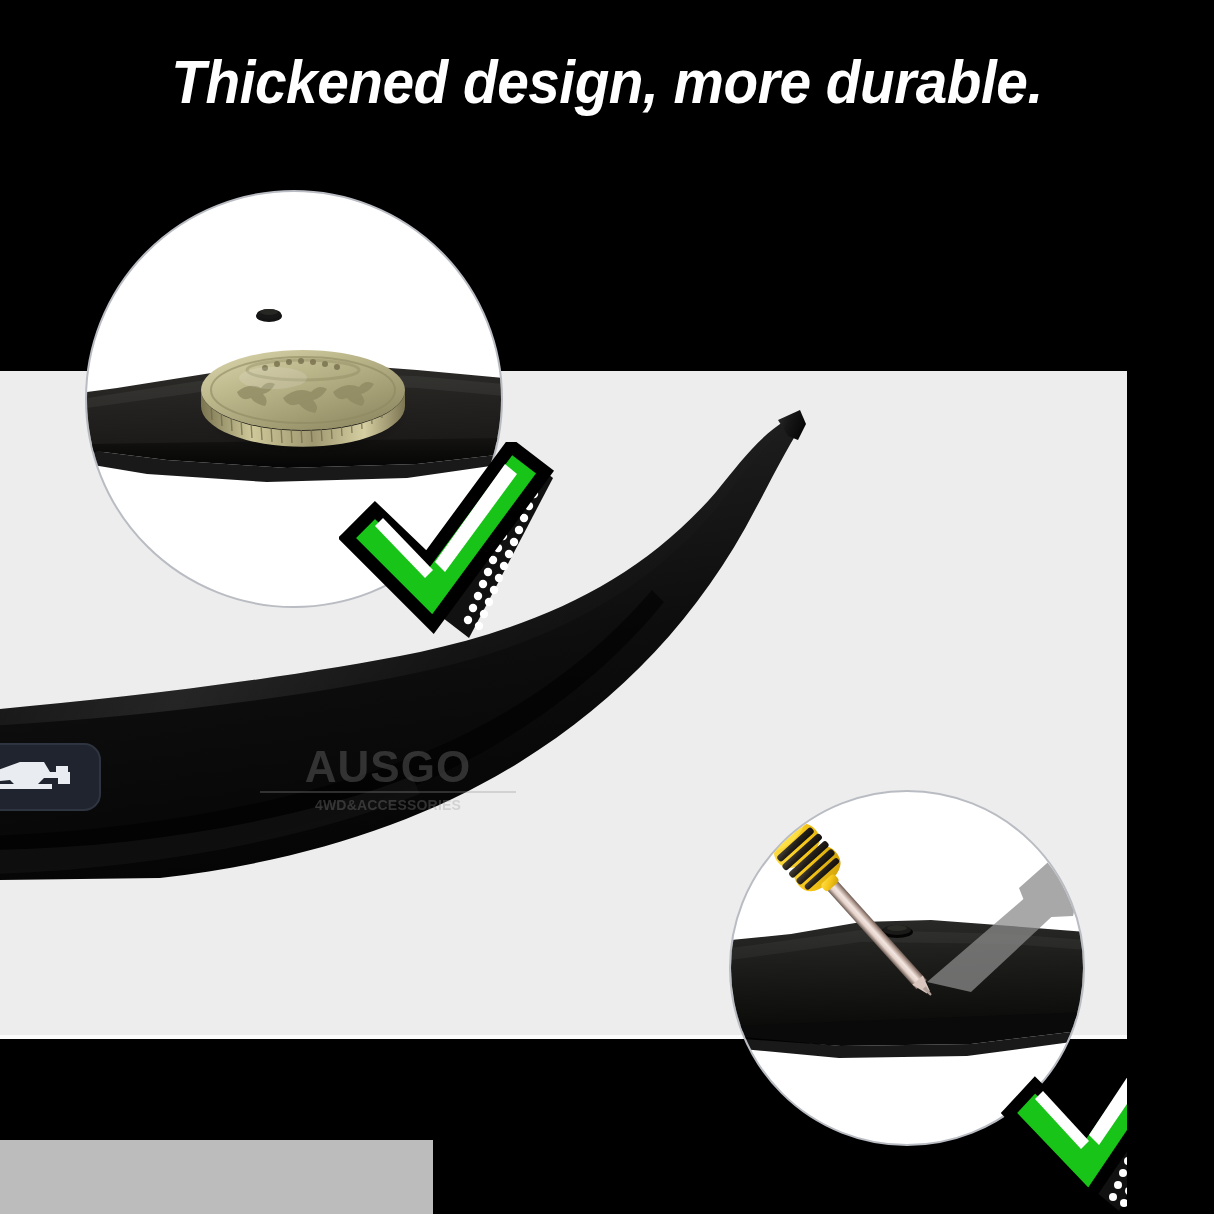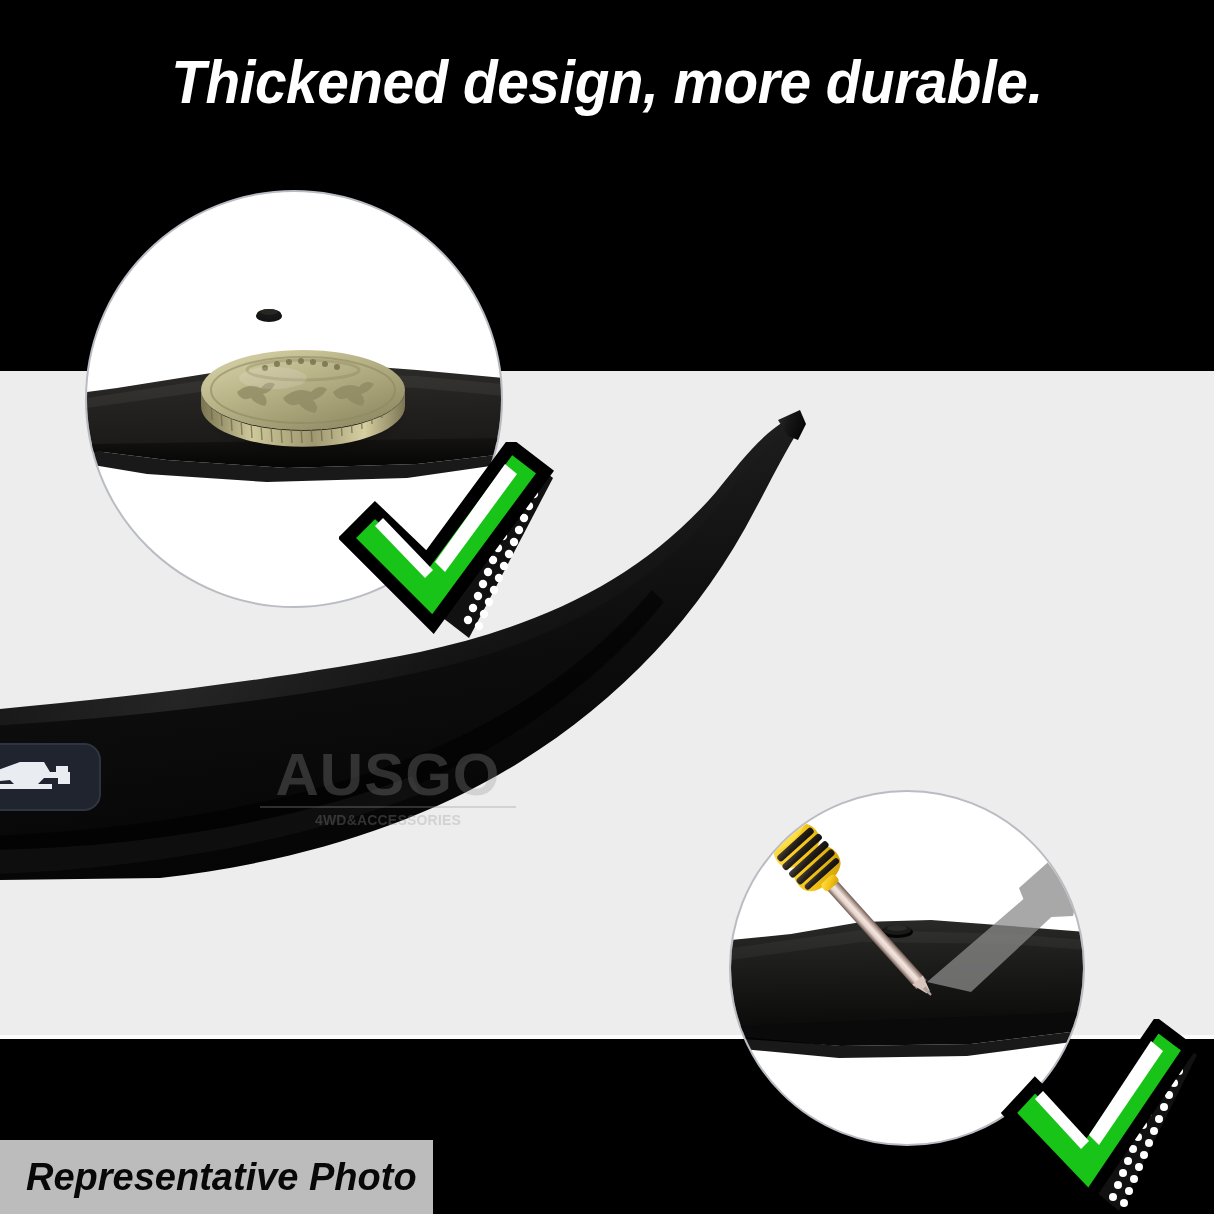--- a/index.html
+++ b/index.html
@@ -4,21 +4,21 @@
 <style>
   * { margin:0; padding:0; box-sizing:border-box; }
   html,body { background:#000; }
   body {
     width:1214px; height:1214px;
     font-family:"Liberation Sans", sans-serif;
     overflow:hidden;
   }
   #stage {
     position:relative;
-    width:1214px; height:1214px;
+    width:1127px; height:1214px;
     background:#000000;
     overflow:hidden;
     padding-left:28px;
   }
 
   
   .band-top {
     position:absolute; left:0; top:0; width:1214px; height:371px;
     background:#000000;
   }
@@ -60,21 +60,21 @@
   .watermark {
     position:absolute;
     left:258px; top:746px;
     width:260px;
     text-align:center;
     color:rgba(150,150,150,0.30);
     pointer-events:none;
     user-select:none;
   }
   .watermark .wm-main {
-    font-size:60px;
+    font-size:44px;
     font-weight:bold;
     letter-spacing:1px;
     line-height:0.95;
     display:block;
   }
   .watermark .wm-rule {
     display:block;
     height:2px;
     background:rgba(150,150,150,0.30);
     margin:3px 2px 5px 2px;
@@ -441,15 +441,14 @@
           <circle cx="123" cy="184" r="4"></circle>
         </g>
       </g>
       <path d="M 8,94 L 34,66 L 82,114 L 156,6 L 188,30 L 88,178 Z" fill="#18c418" stroke="#000000" stroke-width="12" stroke-linejoin="miter"></path>
       <path d="M 34,80 L 80,130 L 88,122 L 42,72 Z" fill="#ffffff"></path>
       <path d="M 150,22 L 162,32 L 98,126 L 88,116 Z" fill="#ffffff"></path>
     </svg>
   </div>
 
   <div class="caption-band"></div>
-  <div class="caption-text">Representative Photo</div>
 
 </div>
 
 </body></html>

